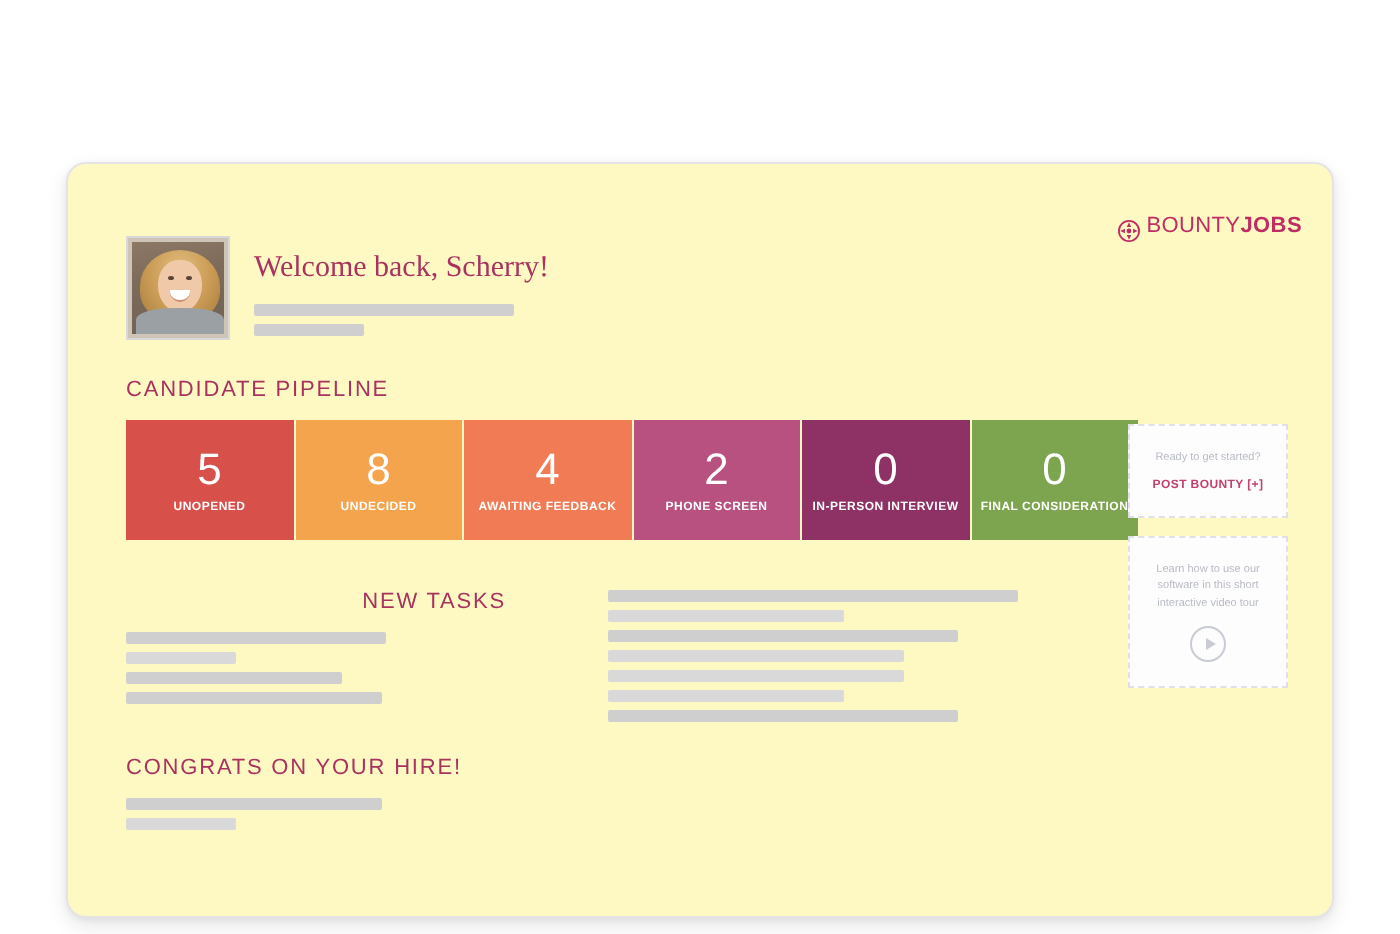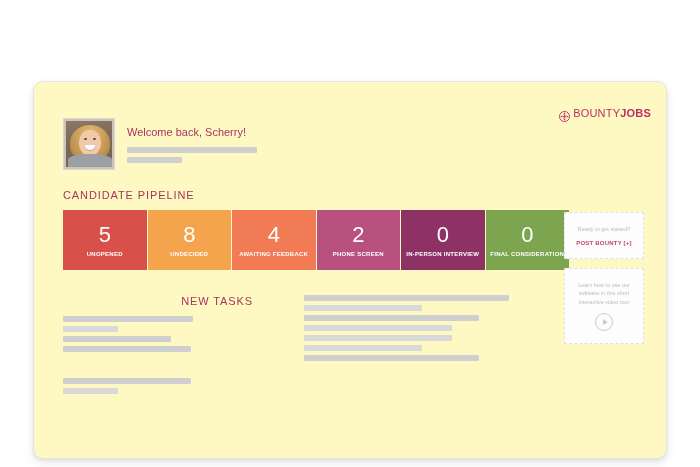--- a/index.html
+++ b/index.html
@@ -129,25 +129,26 @@
     width: 44px;
     height: 13px;
     border-radius: 44% 44% 0 0;
     background: #9ba0a4;
   }
 
   #welcome-text-block {
     padding-top: 8px;
   }
   #welcome-title {
-    font-size: 11px;
+    font-size: 15px;
     color: #a8335f;
     font-weight: 400;
     margin: 0 0 9px 0;
     white-space: nowrap;
+    font-family: Liberation Serif, serif;
   }
   .bar {
     background: #cfcfcf;
     border-radius: 1px;
     margin-bottom: 4px;
     height: 6px;
   }
   .bar.light { background: #d9d9d9; }
 
   
@@ -350,20 +351,21 @@
         <div class="bar light" style="width: 118px;"></div>
         <div class="bar" style="width: 175px;"></div>
         <div class="bar light" style="width: 148px;"></div>
         <div class="bar light" style="width: 148px;"></div>
         <div class="bar light" style="width: 118px;"></div>
         <div class="bar" style="width: 175px;"></div>
       </div>
   </div>
 
   <div id="congrats-section">
+    <h2 class="section-heading">CONGRATS ON YOUR HIRE!</h2>
     <div id="congrats-bars">
         <div class="bar" style="width: 128px;"></div>
         <div class="bar light" style="width: 55px;"></div>
       </div>
   </div>
 
   <div id="right-rail">
     <div class="rail-widget">
       <p class="rail-caption">Ready to get started?</p>
       <div class="rail-cta">POST BOUNTY [+]</div>

